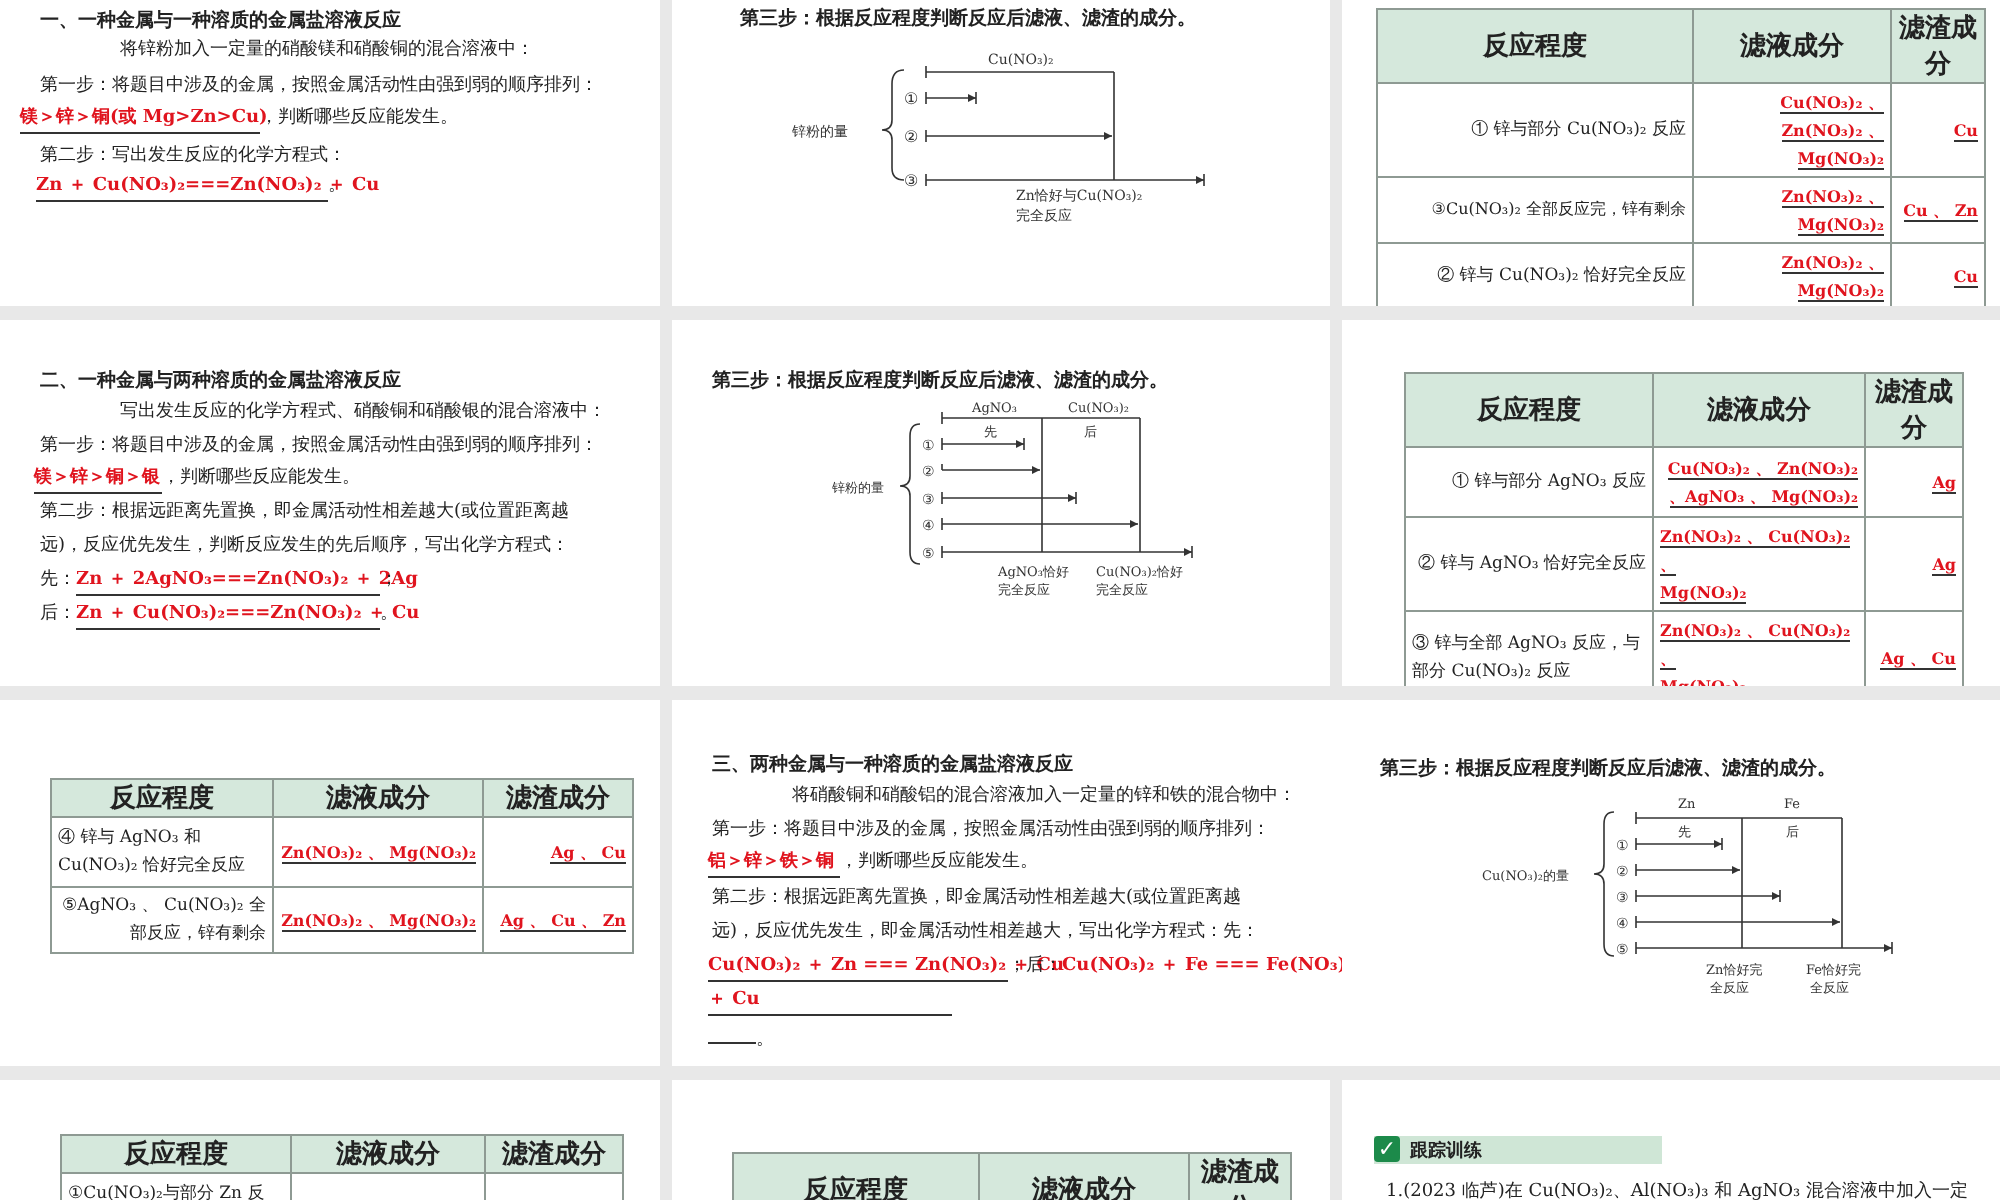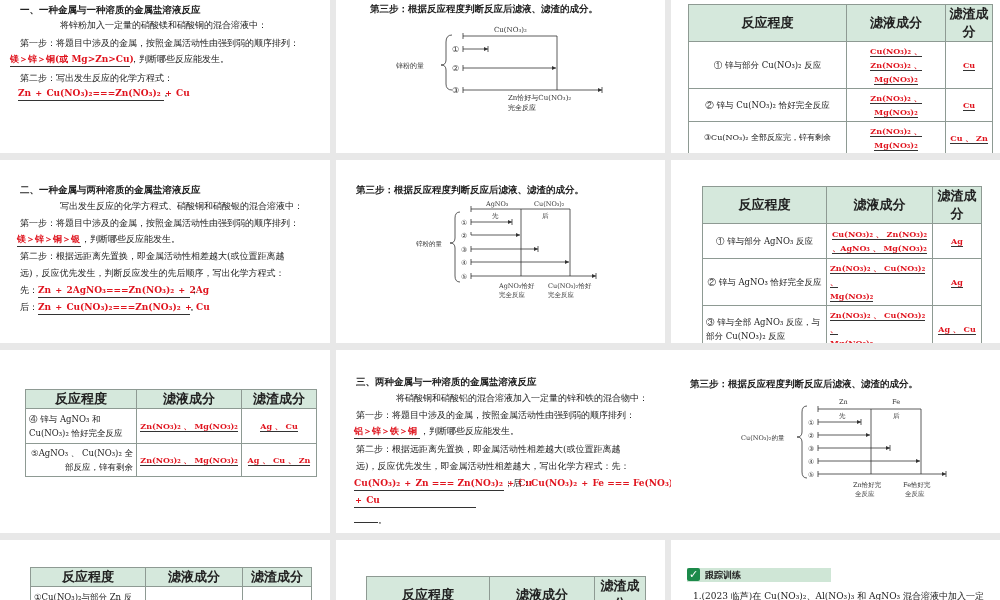--- a/index.html
+++ b/index.html
@@ -6,21 +6,21 @@
   html, body { width: 1000px; height: 600px; overflow: hidden; background: #e8e8e8; }
   body { position: relative; font-family: "DejaVu Serif", "Liberation Serif", serif; color: #222; }
   .panel { position: absolute; background: #fff; overflow: hidden; }
   .h { font-family: "DejaVu Sans", "Liberation Sans", sans-serif; font-weight: bold; font-size: 9.5px; }
   .t { font-size: 9px; line-height: 17px; white-space: nowrap; }
   .red { color: #e0141e; font-weight: bold; }
   .ul { border-bottom: 1px solid #333; display: inline-block; line-height: 14px; }
   .abs { position: absolute; }
   table.tbl { border-collapse: collapse; position: absolute; font-size: 8.5px; }
   table.tbl th { background: #d5e8dc; font-family: "DejaVu Sans", "Liberation Sans", sans-serif; font-weight: bold; font-size: 13px; height: 18px; border: 1px solid #8e9a93; color: #222; }
-  table.tbl td { border: 1px solid #8e9a93; text-align: center; vertical-align: middle; padding: 2px 3px; line-height: 14px; }
+  table.tbl td { border: 1px solid #8e9a93; text-align: right; vertical-align: middle; padding: 2px 3px; line-height: 14px; }
   .cell-red { color: #e0141e; font-weight: bold; font-size: 8px; }
   .cell-red span { border-bottom: 1px solid #333; }
   svg text { font-family: "DejaVu Serif", "Liberation Serif", serif; }
   .badge { position: absolute; background: #cfe6d6; height: 14px; }
   .check { position: absolute; width: 13px; height: 13px; background: #1c8a4a; border-radius: 2px; color: #fff; font-size: 11px; line-height: 13px; text-align: center; font-family: "DejaVu Sans", sans-serif; font-weight: bold; }
 </style>
 </head>
 <body>
 
 <div class="panel" style="left:0;top:0;width:330px;height:153px;">
@@ -73,28 +73,28 @@
       <th style="width:158px;">反应程度</th>
       <th style="width:99px;">滤液成分</th>
       <th>滤渣成分</th>
     </tr>
     <tr style="height:34px;">
       <td>① 锌与部分 Cu(NO₃)₂ 反应</td>
       <td class="cell-red"><span>Cu(NO₃)₂ 、 Zn(NO₃)₂ 、 Mg(NO₃)₂</span></td>
       <td class="cell-red"><span>Cu</span></td>
     </tr>
     <tr style="height:23px;">
+      <td style="font-size:8px;">③Cu(NO₃)₂ 全部反应完，锌有剩余</td>
+      <td class="cell-red"><span>Zn(NO₃)₂ 、 Mg(NO₃)₂</span></td>
+      <td class="cell-red"><span>Cu 、 Zn</span></td>
+    </tr>
+    <tr style="height:23px;">
       <td>② 锌与 Cu(NO₃)₂ 恰好完全反应</td>
       <td class="cell-red"><span>Zn(NO₃)₂ 、 Mg(NO₃)₂</span></td>
       <td class="cell-red"><span>Cu</span></td>
-    </tr>
-    <tr style="height:23px;">
-      <td style="font-size:8px;">③Cu(NO₃)₂ 全部反应完，锌有剩余</td>
-      <td class="cell-red"><span>Zn(NO₃)₂ 、 Mg(NO₃)₂</span></td>
-      <td class="cell-red"><span>Cu 、 Zn</span></td>
     </tr>
   </tbody>
     </table>
 </div>
 
 <div class="panel" style="left:0;top:160px;width:330px;height:183px;">
   <div class="abs h" style="left:20px;top:24px;">二、一种金属与两种溶质的金属盐溶液反应</div>
   <div class="abs t" style="left:60px;top:38px;">写出发生反应的化学方程式、硝酸铜和硝酸银的混合溶液中：</div>
   <div class="abs t" style="left:20px;top:55px;">第一步：将题目中涉及的金属，按照金属活动性由强到弱的顺序排列：</div>
   <div class="abs t" style="left:17px;top:71px;">

